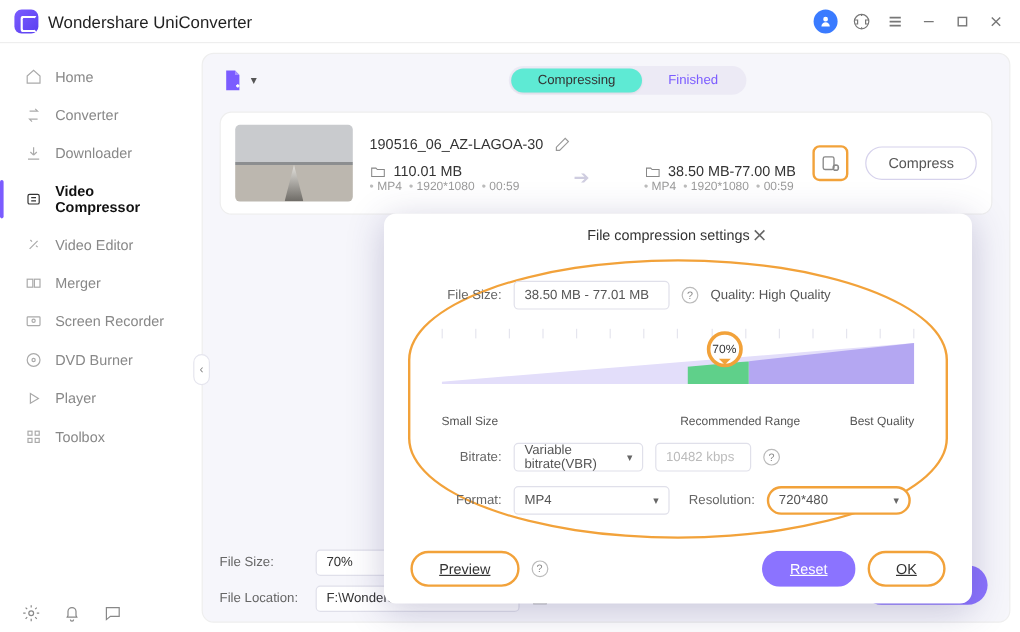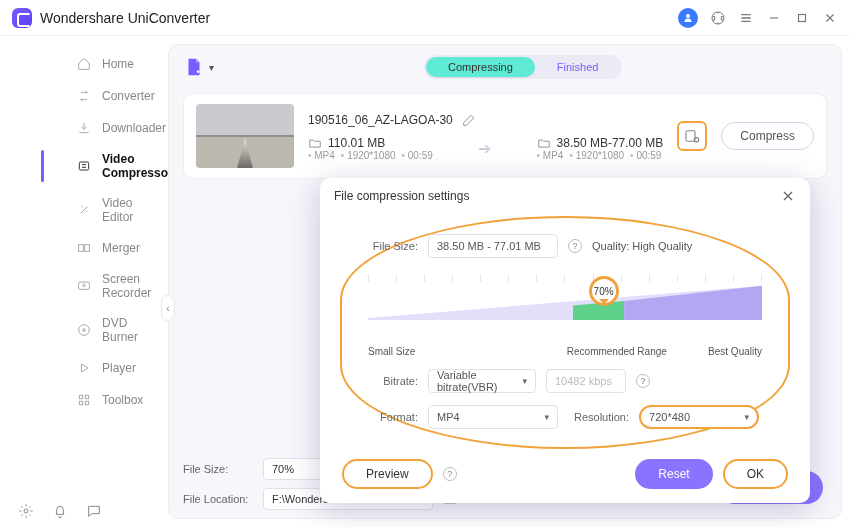--- a/index.html
+++ b/index.html
@@ -13,21 +13,21 @@
 .spacer { flex: 1; }
 .tb-right { display:flex; align-items:center; gap:12px; }
 .avatar { width:20px; height:20px; border-radius:50%; background:#3a7bff; display:flex; align-items:center; justify-content:center; }
 .avatar svg { width:12px; height:12px; fill:#fff;}
 .tb-ico { width:16px; height:16px; display:flex; align-items:center; justify-content:center; color:#666; cursor:pointer;}
 .winbtn { width:14px; height:14px; color:#666; }
 
 
 .body { display:flex; height: calc(100% - 36px); }
 .sidebar { width: 166px; padding: 12px 0; position: relative; }
-.side-item { display:flex; align-items:center; gap:10px; padding: 8px 35px; color:#888; cursor:pointer; font-size:12px;margin-left:41px; }
+.side-item { display:flex; align-items:center; gap:10px; padding: 8px 20px; color:#888; cursor:pointer; font-size:12px; }
 .side-item.active { color:#111; font-weight:600; position:relative; }
 .side-item.active::before { content:""; position:absolute; left:0; top:6px; bottom:6px; width:3px; background:#7b5cff; border-radius:2px;}
 .side-ico { width:16px; height:16px; display:flex; align-items:center; justify-content:center; }
 .side-ico svg { width:16px; height:16px; stroke:#aaa; fill:none; stroke-width:1.5;}
 .side-item.active .side-ico svg { stroke:#333; }
 .sidebar-bottom { position:absolute; bottom:8px; left:0; right:0; display:flex; gap:18px; padding-left:18px;}
 .sidebar-bottom .tb-ico svg{ width:16px;height:16px; stroke:#888; fill:none; stroke-width:1.5;}
 
 
 .main { flex:1; background:#f6f6fb; border:1px solid #eee; border-radius:10px; margin:8px 8px 8px 2px; padding:10px 14px 8px; position:relative; display:flex; flex-direction:column; }
@@ -61,21 +61,21 @@
 
 .bottom { margin-top:auto; display:flex; flex-direction:column; gap:8px; padding-top:8px;}
 .brow { display:flex; align-items:center; gap:10px; font-size:11px; color:#666; }
 .brow label{ width:70px;}
 .sel { background:#fff; border:1px solid #e0e0ea; border-radius:4px; height:22px; padding:0 8px; font-size:11px; color:#333; min-width:150px; display:flex; align-items:center; justify-content:space-between;}
 .sel .car{ font-size:9px; color:#888;}
 .startall { position:absolute; right:18px; bottom:14px; background:#8b73ff; color:#fff; border:none; border-radius:20px; padding:9px 30px; font-size:13px;}
 
 
 .popup { position:absolute; left:320px; top:178px; width:490px; background:#fff; border-radius:10px; box-shadow:0 6px 30px rgba(60,50,120,.25); z-index:20; padding-bottom:14px;}
-.popup-head{ display:flex; align-items:center; justify-content:space-between; padding:10px 14px; font-size:12px; color:#333;}
+.popup-head{ display:flex; align-items:center; justify-content:center; padding:10px 14px; font-size:12px; color:#333;}
 .popup-body{ border:2px solid #f2a23a; border-radius:50% / 36%; margin:2px 20px 10px; padding:16px 26px 18px; display:flex; flex-direction:column; gap:12px;}
 .prow{ display:flex; align-items:center; gap:10px; font-size:11px; color:#555;}
 .prow label{ width:50px; text-align:right; color:#666;}
 .field { height:24px; border:1px solid #e0e0ea; border-radius:4px; padding:0 8px; display:flex; align-items:center; justify-content:space-between; background:#fff; font-size:11px;}
 .field .car{font-size:9px; color:#666;}
 .help{ width:14px;height:14px; border:1px solid #bbb; border-radius:50%; display:flex; align-items:center; justify-content:center; font-size:9px; color:#888;}
 .quality-lbl{ font-size:11px; color:#555;}
 
 
 .slider-wrap{ position:relative; height:60px; margin:4px 0 2px;}
@@ -86,21 +86,21 @@
 .ticks{ position:absolute; left:0; right:0; top:0; height:10px; display:flex; justify-content:space-between;}
 .ticks i{ width:1px; height:8px; background:#e5e5ee; display:block;}
 .knob{ position:absolute; left:56%; top:2px; width:30px; height:30px; border:3px solid #f2a23a; background:#fff; border-radius:50%; display:flex; align-items:center; justify-content:center; font-size:10px; color:#333;}
 .knob::after{content:""; position:absolute; bottom:-6px; left:50%; transform:translateX(-50%); border:5px solid transparent; border-top-color:#f2a23a;}
 .slider-labels{ display:flex; justify-content:space-between; font-size:10px; color:#555; margin-top:-2px;}
 
 .res-field{ border:2px solid #f2a23a; border-radius:12px;}
 
 
 .popup-actions{ display:flex; align-items:center; padding:0 22px; gap:10px;}
-.btn { height:30px; border-radius:16px; padding:0 22px; font-size:12px; display:flex; align-items:center; justify-content:center; cursor:pointer; border:1px solid transparent;}
+.btn { height:30px; border-radius:16px; padding:0 22px; font-size:12px; display:flex; align-items:center; justify-content:center; cursor:pointer; border:1px solid transparent;text-decoration:underline;}
 .btn-preview{ border:2px solid #f2a23a; color:#333; background:#fff;}
 .btn-reset{ background:#8b73ff; color:#fff; margin-left:auto;}
 .btn-ok{ border:2px solid #f2a23a; color:#333; background:#fff;}
 
 svg{display:block;}
 </style>
 </head>
 <body>
 
 <div class="titlebar">

